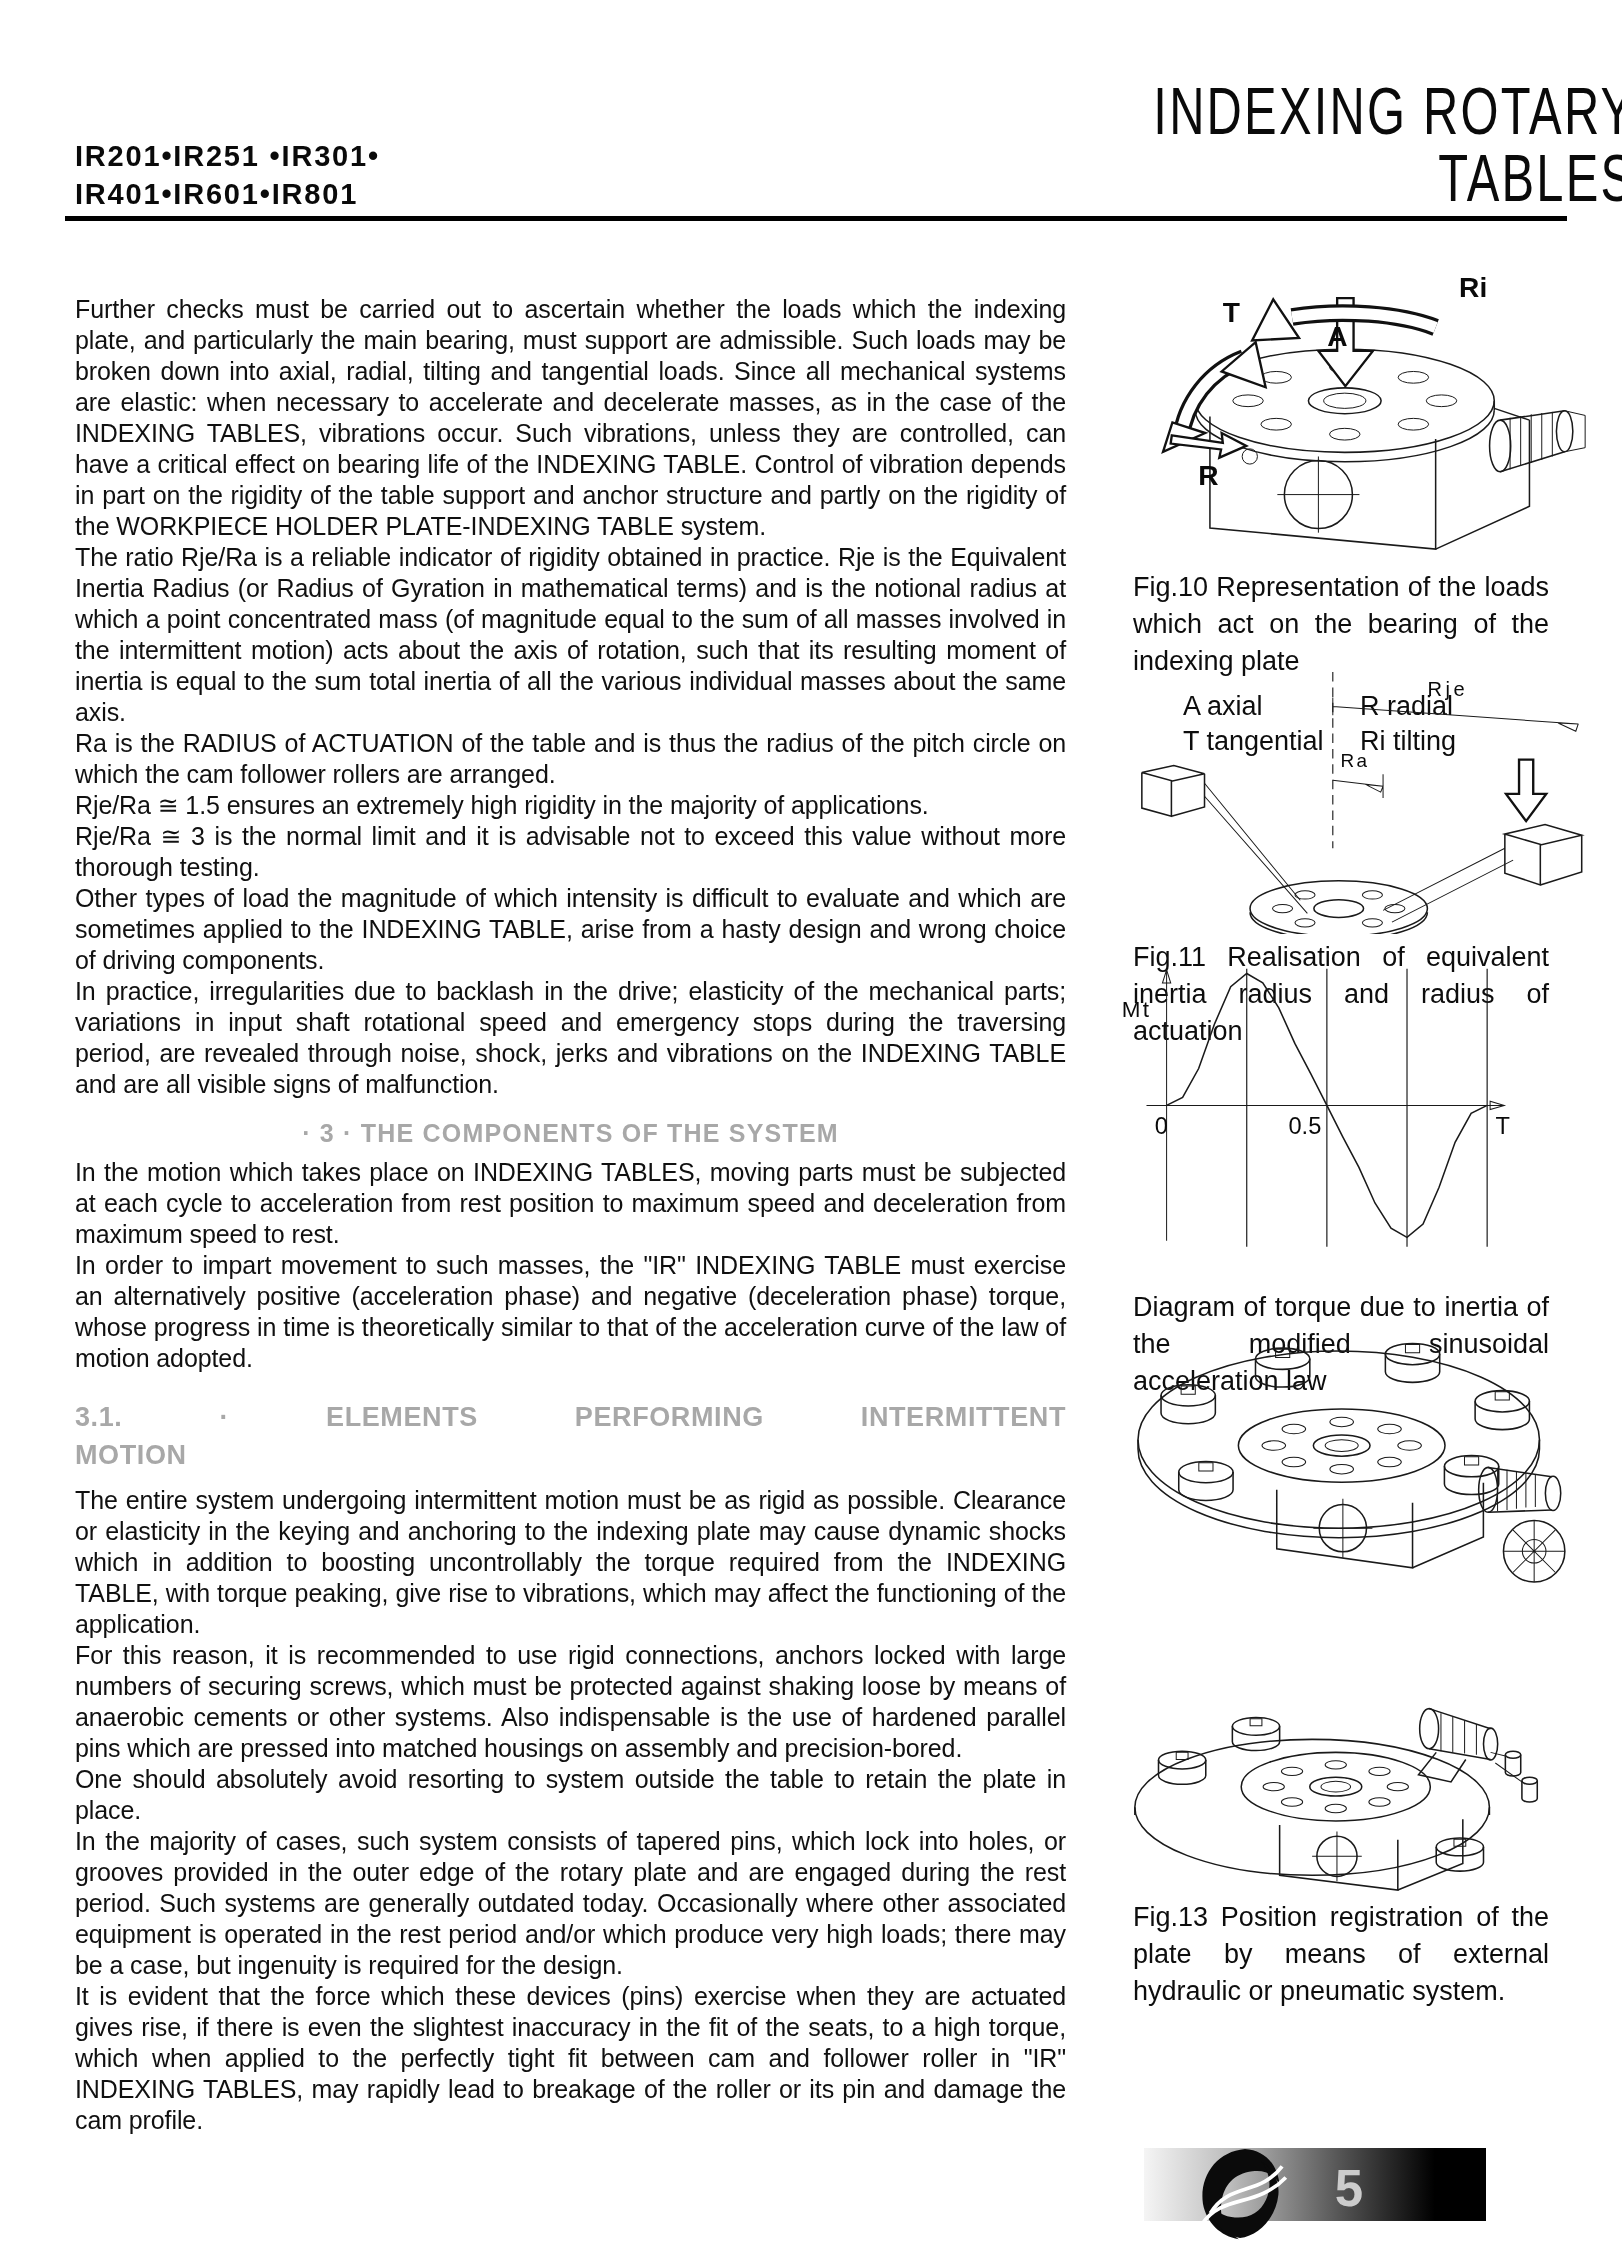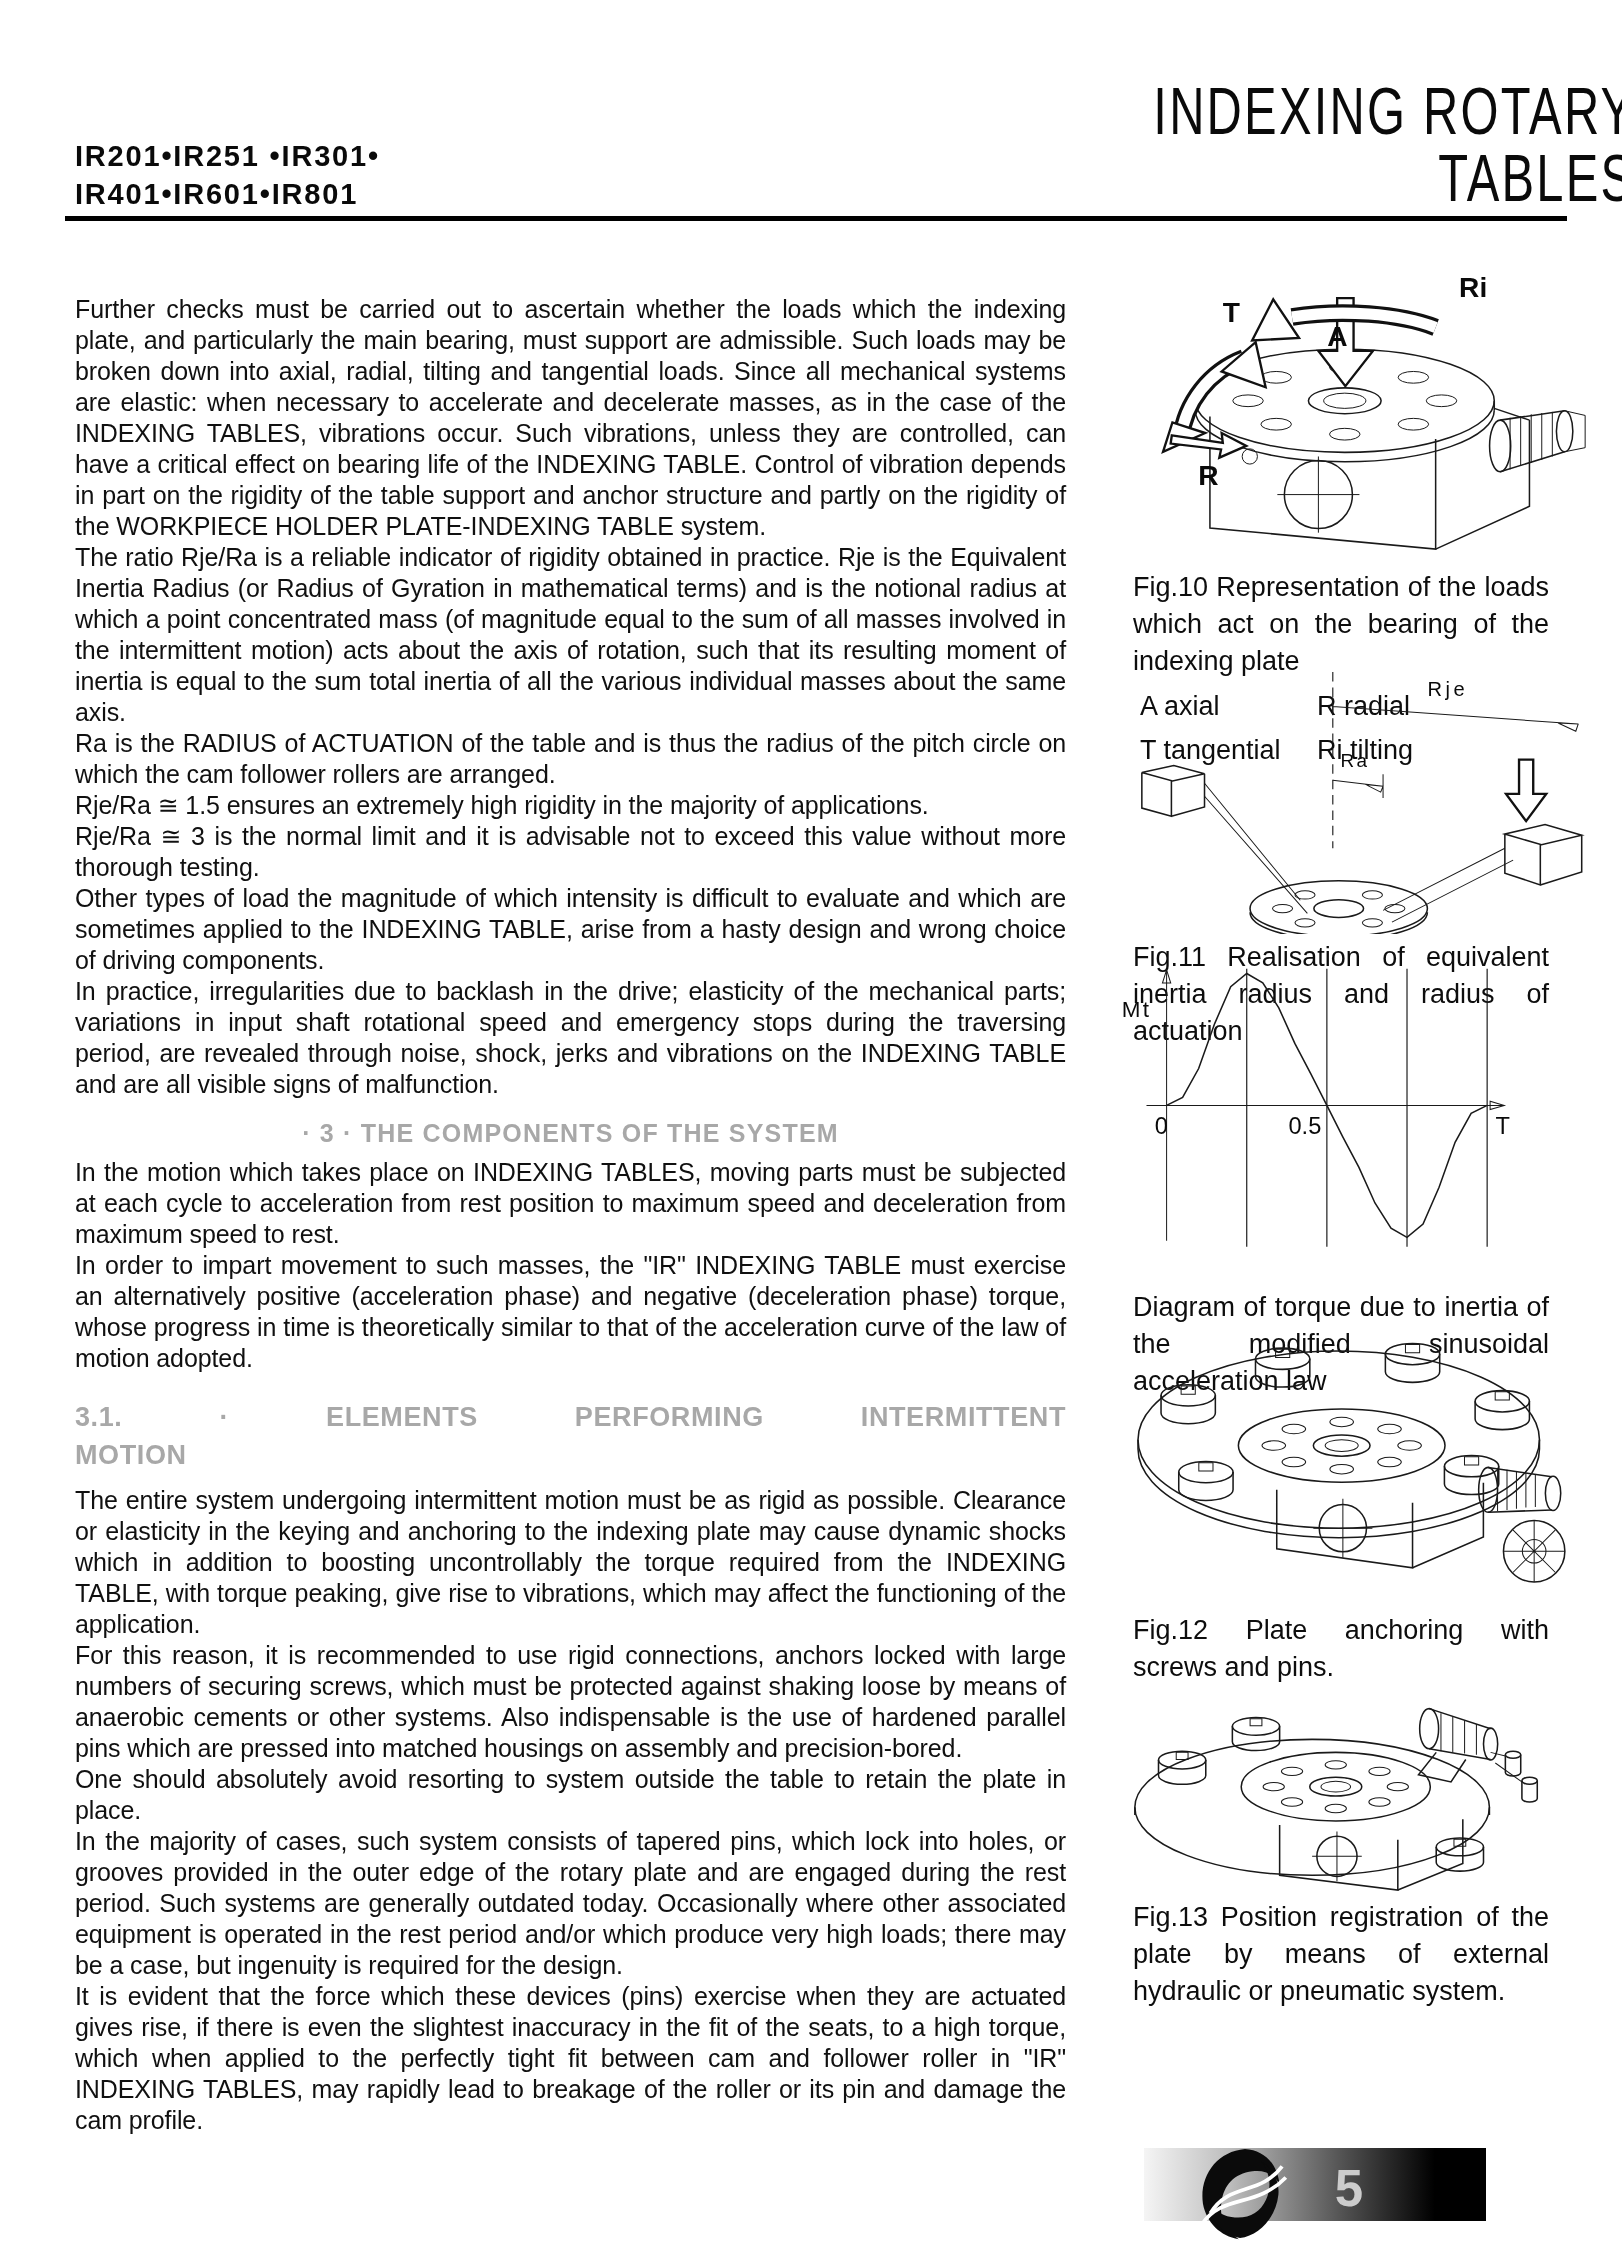--- a/index.html
+++ b/index.html
@@ -38,22 +38,22 @@
   .h-sub .stretch { display:block; text-align:justify; text-align-last:justify; }
   .h-sub .second { display:block; }
 
   
   .fig { position:absolute; }
   .caption {
     position:absolute; left:1133px; width:416px;
     font-size:27px; line-height:37px; text-align:justify; color:#0d0d0d;
   }
   .legend {
-    position:absolute; left:1140px; width:416px;
-    display:grid; grid-template-columns:177px 1fr; row-gap:10px;
+    position:absolute; left:1183px; width:416px;
+    display:grid; grid-template-columns:177px 1fr; row-gap:1px;
     font-size:27px; line-height:34px; color:#0d0d0d;
   }
   svg .ln   { stroke:#1a1a1a; stroke-width:2.6; fill:none; }
   svg .thin { stroke:#1a1a1a; stroke-width:1.7; fill:none; }
   svg .dash { stroke:#1a1a1a; stroke-width:1.9; fill:none; stroke-dasharray:16 10; }
   svg .band-out { stroke:#111; stroke-width:30; fill:none; }
   svg .band-in  { stroke:#fff; stroke-width:19; fill:none; }
   svg .whitehead { fill:#ffffff; stroke:#111; stroke-width:4; }
   svg .lbl { font-family:"Liberation Sans",sans-serif; font-weight:700; fill:#0a0a0a; }
   svg .axislbl { font-family:"Liberation Sans",sans-serif; font-weight:400; fill:#0a0a0a; }
@@ -259,21 +259,20 @@
 
     <ellipse class="ln" cx="648" cy="330" rx="16" ry="38"></ellipse>
     <path class="ln" d="M648,292 L756,308 M648,368 L756,364"></path>
     <path class="thin" d="M664,294 v72 M680,296 v68 M696,299 v63 M712,301 v59 M728,304 v55"></path>
     <ellipse class="ln" cx="758" cy="336" rx="13" ry="29"></ellipse>
     <circle class="ln" cx="726" cy="434" r="52"></circle>
       <circle class="thin" cx="726" cy="434" r="20"></circle>
     <path class="thin" d="M726,382 v104 M674,434 h104 M690,398 l72,72 M690,470 l72,-72"></path>
   </svg>
 
-  <div class="caption" style="top:1612px">Fig.12 Plate anchoring with screws and pins.</div>
 
   <svg class="fig" style="left:1105px;top:1698px" width="497" height="195" viewBox="0 0 840 330">
     <ellipse class="ln" cx="350" cy="185" rx="300" ry="115"></ellipse>
     <path class="ln" d="M50,185 v13 M650,185 v13"></path>
     <g>
       <g transform="translate(130,105)">
           <ellipse class="ln" rx="40" ry="15"></ellipse>
           <path class="ln" d="M-40,0 v26 a40,15 0 0 0 80,0 v-26"></path>
           <path class="thin" d="M-10,-13 h20 v12 h-20 Z"></path>
         </g>

